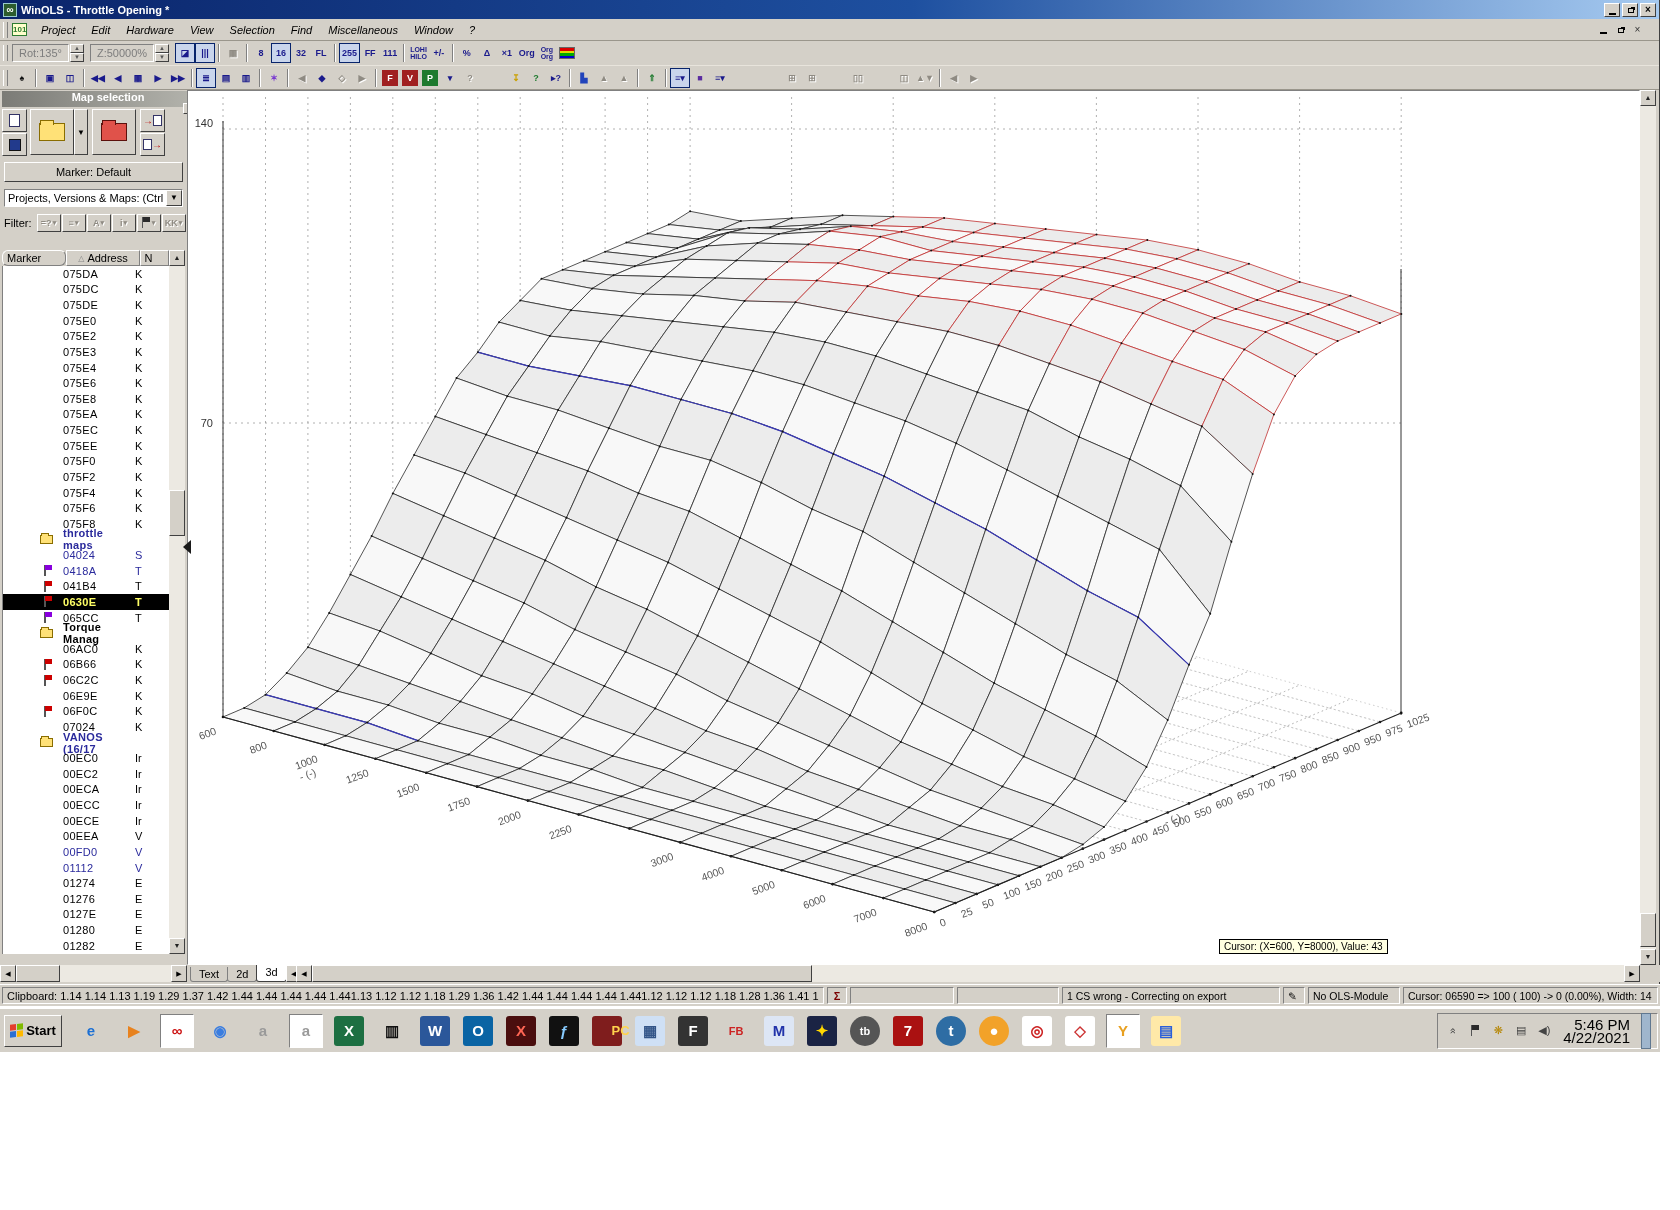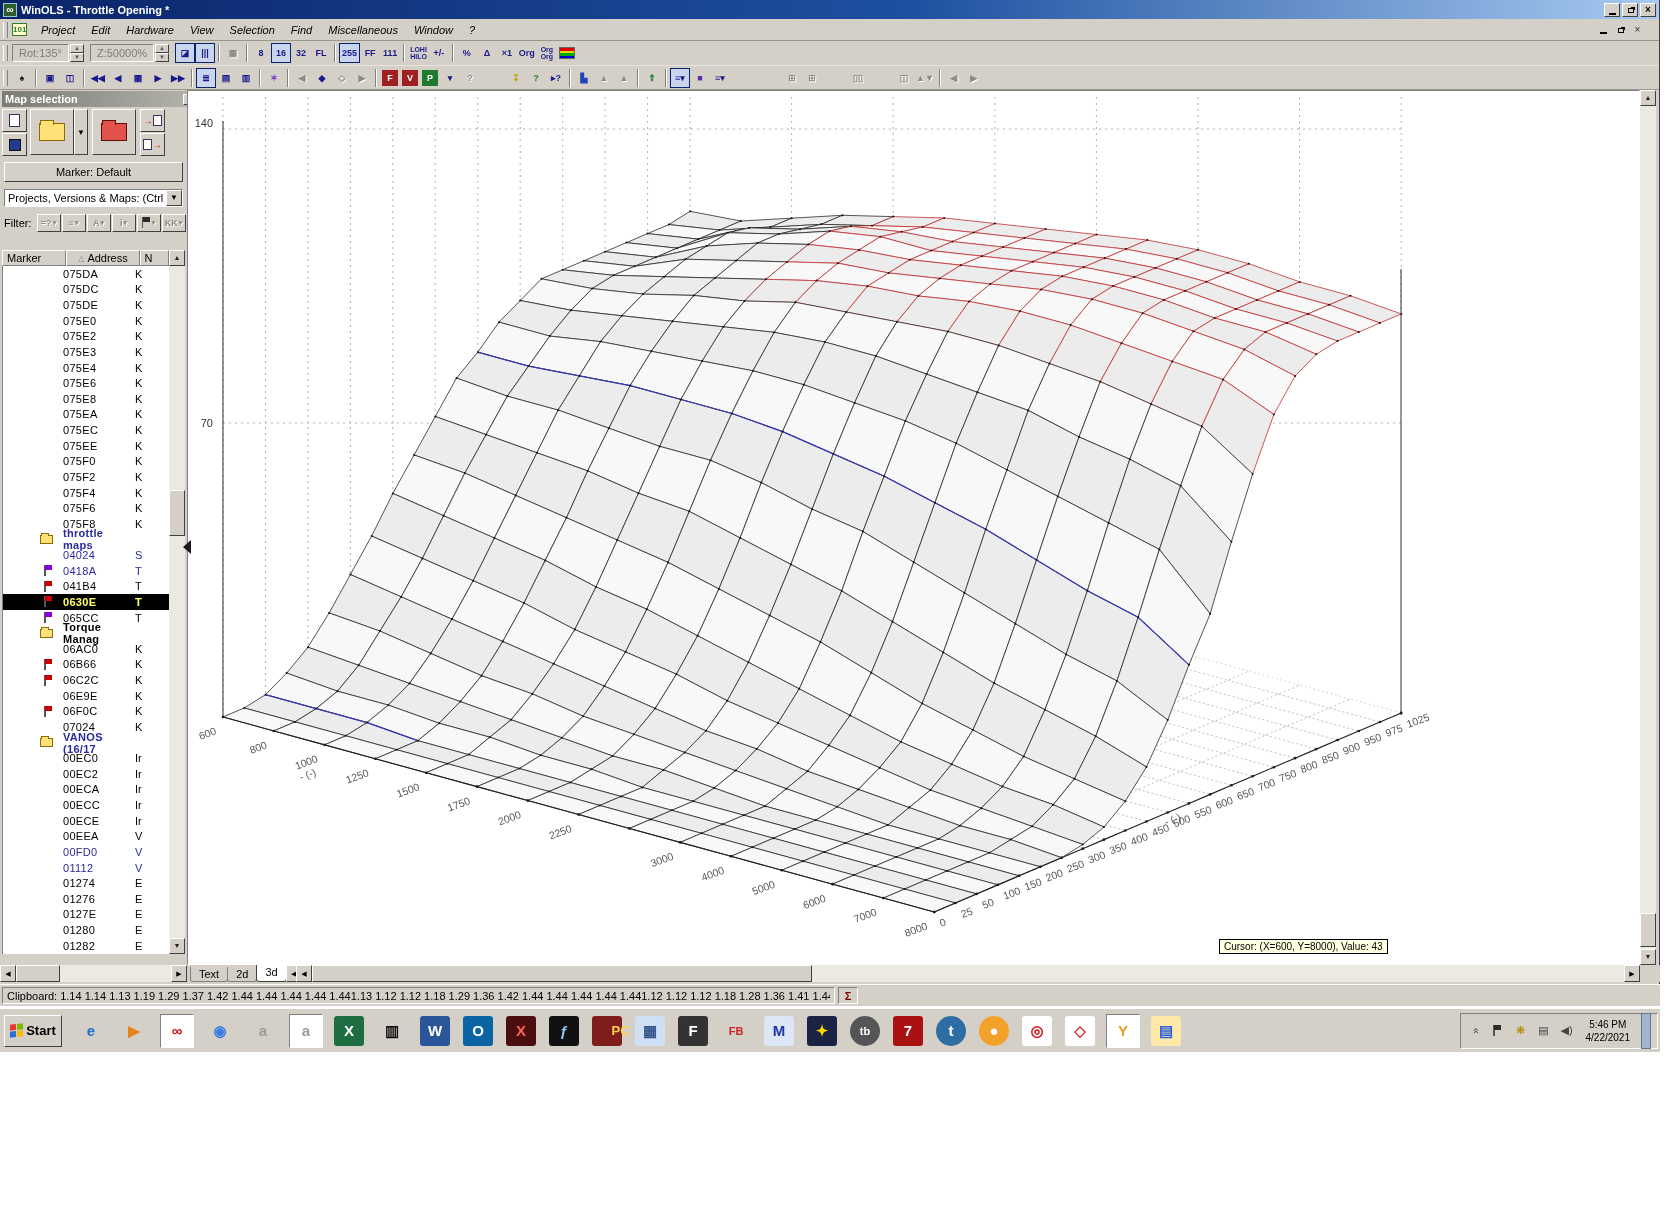--- a/index.html
+++ b/index.html
@@ -43,21 +43,21 @@
   .tbtn.on{border:1px solid #08246b;background:#c9d5ec;}
   .tbtn.dis{color:#8f8b83;text-shadow:1px 1px 0 #fff;}
   .tbtn .two{display:flex;flex-direction:column;line-height:7px;font-size:7px;}
   .tsep{width:2px;height:18px;border-left:1px solid #808080;border-right:1px solid #fff;margin:0 3px;flex:none;}
   .rainbow{width:16px;height:12px;background:linear-gradient(#d00 0 25%,#dd0 25% 50%,#0a0 50% 75%,#00c 75% 100%);
            border:1px solid #666;}
   
   .panel{position:absolute;left:0;top:90px;width:187px;height:875px;background:#d4d0c8;}
   .pcaption{position:absolute;left:2px;top:1px;width:212px;height:16px;
             background:linear-gradient(90deg,#7b7b76,#b9b9b2);color:#fff;font-weight:bold;
-            display:flex;align-items:center;padding:0 3px;}
+            display:flex;align-items:center;padding:0 3px;flex-direction:column;}
   .pcap-btn{width:13px;height:11px;background:#d4d0c8;border:1px solid;border-color:#fff #404040 #404040 #fff;margin-left:2px;}
   .pbtnrow{position:absolute;left:2px;top:19px;width:183px;height:48px;display:flex;align-items:flex-start;}
   .sbtn{width:25px;height:23px;background:#d4d0c8;border:1px solid;border-color:#fff #404040 #404040 #fff;
         display:flex;align-items:center;justify-content:center;}
   .bigbtn{width:44px;height:46px;background:#d4d0c8;border:1px solid;border-color:#fff #404040 #404040 #fff;
           display:flex;align-items:center;justify-content:center;}
   .drop{width:14px;height:46px;background:#d4d0c8;border:1px solid;border-color:#fff #404040 #404040 #fff;
         display:flex;align-items:center;justify-content:center;font-size:8px;color:#000;}
   .i-page{width:11px;height:13px;background:#fff;border:1px solid #336;}
   .i-floppy{width:12px;height:12px;background:#223a8c;border:1px solid #111;}
@@ -131,21 +131,21 @@
   .winlogo{display:grid;grid-template-columns:6px 6px;grid-template-rows:6px 6px;gap:1px;transform:skewY(-6deg);}
   .winlogo i{display:block;}
   .ql{display:flex;align-items:center;gap:9px;margin-left:12px;}
   .qlicon{width:34px;height:34px;display:flex;align-items:center;justify-content:center;
           font-weight:bold;font-size:15px;}
   .qlicon .bx{width:30px;height:30px;display:flex;align-items:center;justify-content:center;border-radius:3px;}
   .qlicon.pressed{background:#fff;border:1px solid;border-color:#808080 #fff #fff #808080;}
   .tray{margin-left:auto;height:36px;display:flex;align-items:center;gap:7px;padding:0 6px;
         border:1px solid;border-color:#808080 #fff #fff #808080;margin-right:2px;}
   .trayicon{width:16px;height:16px;display:flex;align-items:center;justify-content:center;color:#444;font-size:11px;}
-  .clock{text-align:center;font-size:10px;line-height:13px;padding:0 4px;}
+  .clock{text-align:right;font-size:15px;line-height:13px;padding:0 4px;}
   .showdesk{width:10px;height:36px;background:#9fb6cd;border:1px solid #607890;}
   .splitter-arrow{position:absolute;left:183px;top:540px;width:0;height:0;border-top:7px solid transparent;
                   border-bottom:7px solid transparent;border-right:8px solid #1a1a1a;}
 </style>
 </head>
 <body>
 
 <div class="screen">
   <div class="app">
 
@@ -352,21 +352,21 @@
             <span class="fbtn">A<i>▾</i></span>
             <span class="fbtn">i<i>▾</i></span>
             <span class="fbtn">
               <span class="miniflag" style="filter: grayscale(1);"></span>
               <i>▾</i>
             </span>
             <span class="fbtn">KK<i>▾</i></span>
           </span>
       </div>
       <div class="lhead">
-        <span class="hcell" style="width:66px;">
+        <span class="hcell" style="width:66px;border-radius:6px;">
             <span>Marker</span>
           </span>
         <span class="hcell" style="width:75px;justify-content:center;">
           <span style="color:#888;font-size:8px;margin-right:3px;">△</span>
           <span>Address</span>
         </span>
         <span class="hcell" style="width:30px;">
             <span>N</span>
           </span>
       </div>
@@ -1715,20 +1715,28 @@
         <span class="sthumb" style="left:16px;top:0;width:500px;height:17px;"></span>
         <span class="harrow" style="right:0;">▶</span>
       </div>
     </div>
 
     <div class="statusbar">
       <span class="spanel" style="width:833px;">
         <span style="overflow:hidden;white-space:nowrap;">Clipboard: 1.14 1.14 1.13 1.19 1.29 1.37 1.42 1.44 1.44 1.44 1.44 1.441.13 1.12 1.12 1.18 1.29 1.36 1.42 1.44 1.44 1.44 1.44 1.441.12 1.12 1.12 1.18 1.28 1.36 1.41 1.44 1.44 1.4</span>
       </span>
       <span class="spanel" style="width:20px;justify-content:center;color:#7a0000;font-weight:bold;">Σ</span>
+      <span id="status-panels" style="display:flex;gap:3px;">
+          <span class="spanel" style="width: 104px; font-size: 10.5px;"></span>
+          <span class="spanel" style="width: 102px; font-size: 10.5px;"></span>
+          <span class="spanel" style="width: 218px; font-size: 10.5px;">1 CS wrong - Correcting on export</span>
+          <span class="spanel" style="width: 22px; font-size: 10.5px;">✎</span>
+          <span class="spanel" style="width: 92px; font-size: 10.5px;">No OLS-Module</span>
+          <span class="spanel" style="width: 255px; font-size: 10.5px;">Cursor: 06590 =&gt;   100 (  100) -&gt;    0 (0.00%), Width: 14</span>
+        </span>
     </div>
   </div>
 
   <div class="taskbar">
     <div class="startbtn">
       <span class="winlogo">
         <i style="background:#e53e2e;"></i>
           <i style="background:#7fba00;"></i>
           <i style="background:#2b6fd4;"></i>
           <i style="background:#ffb900;"></i>

